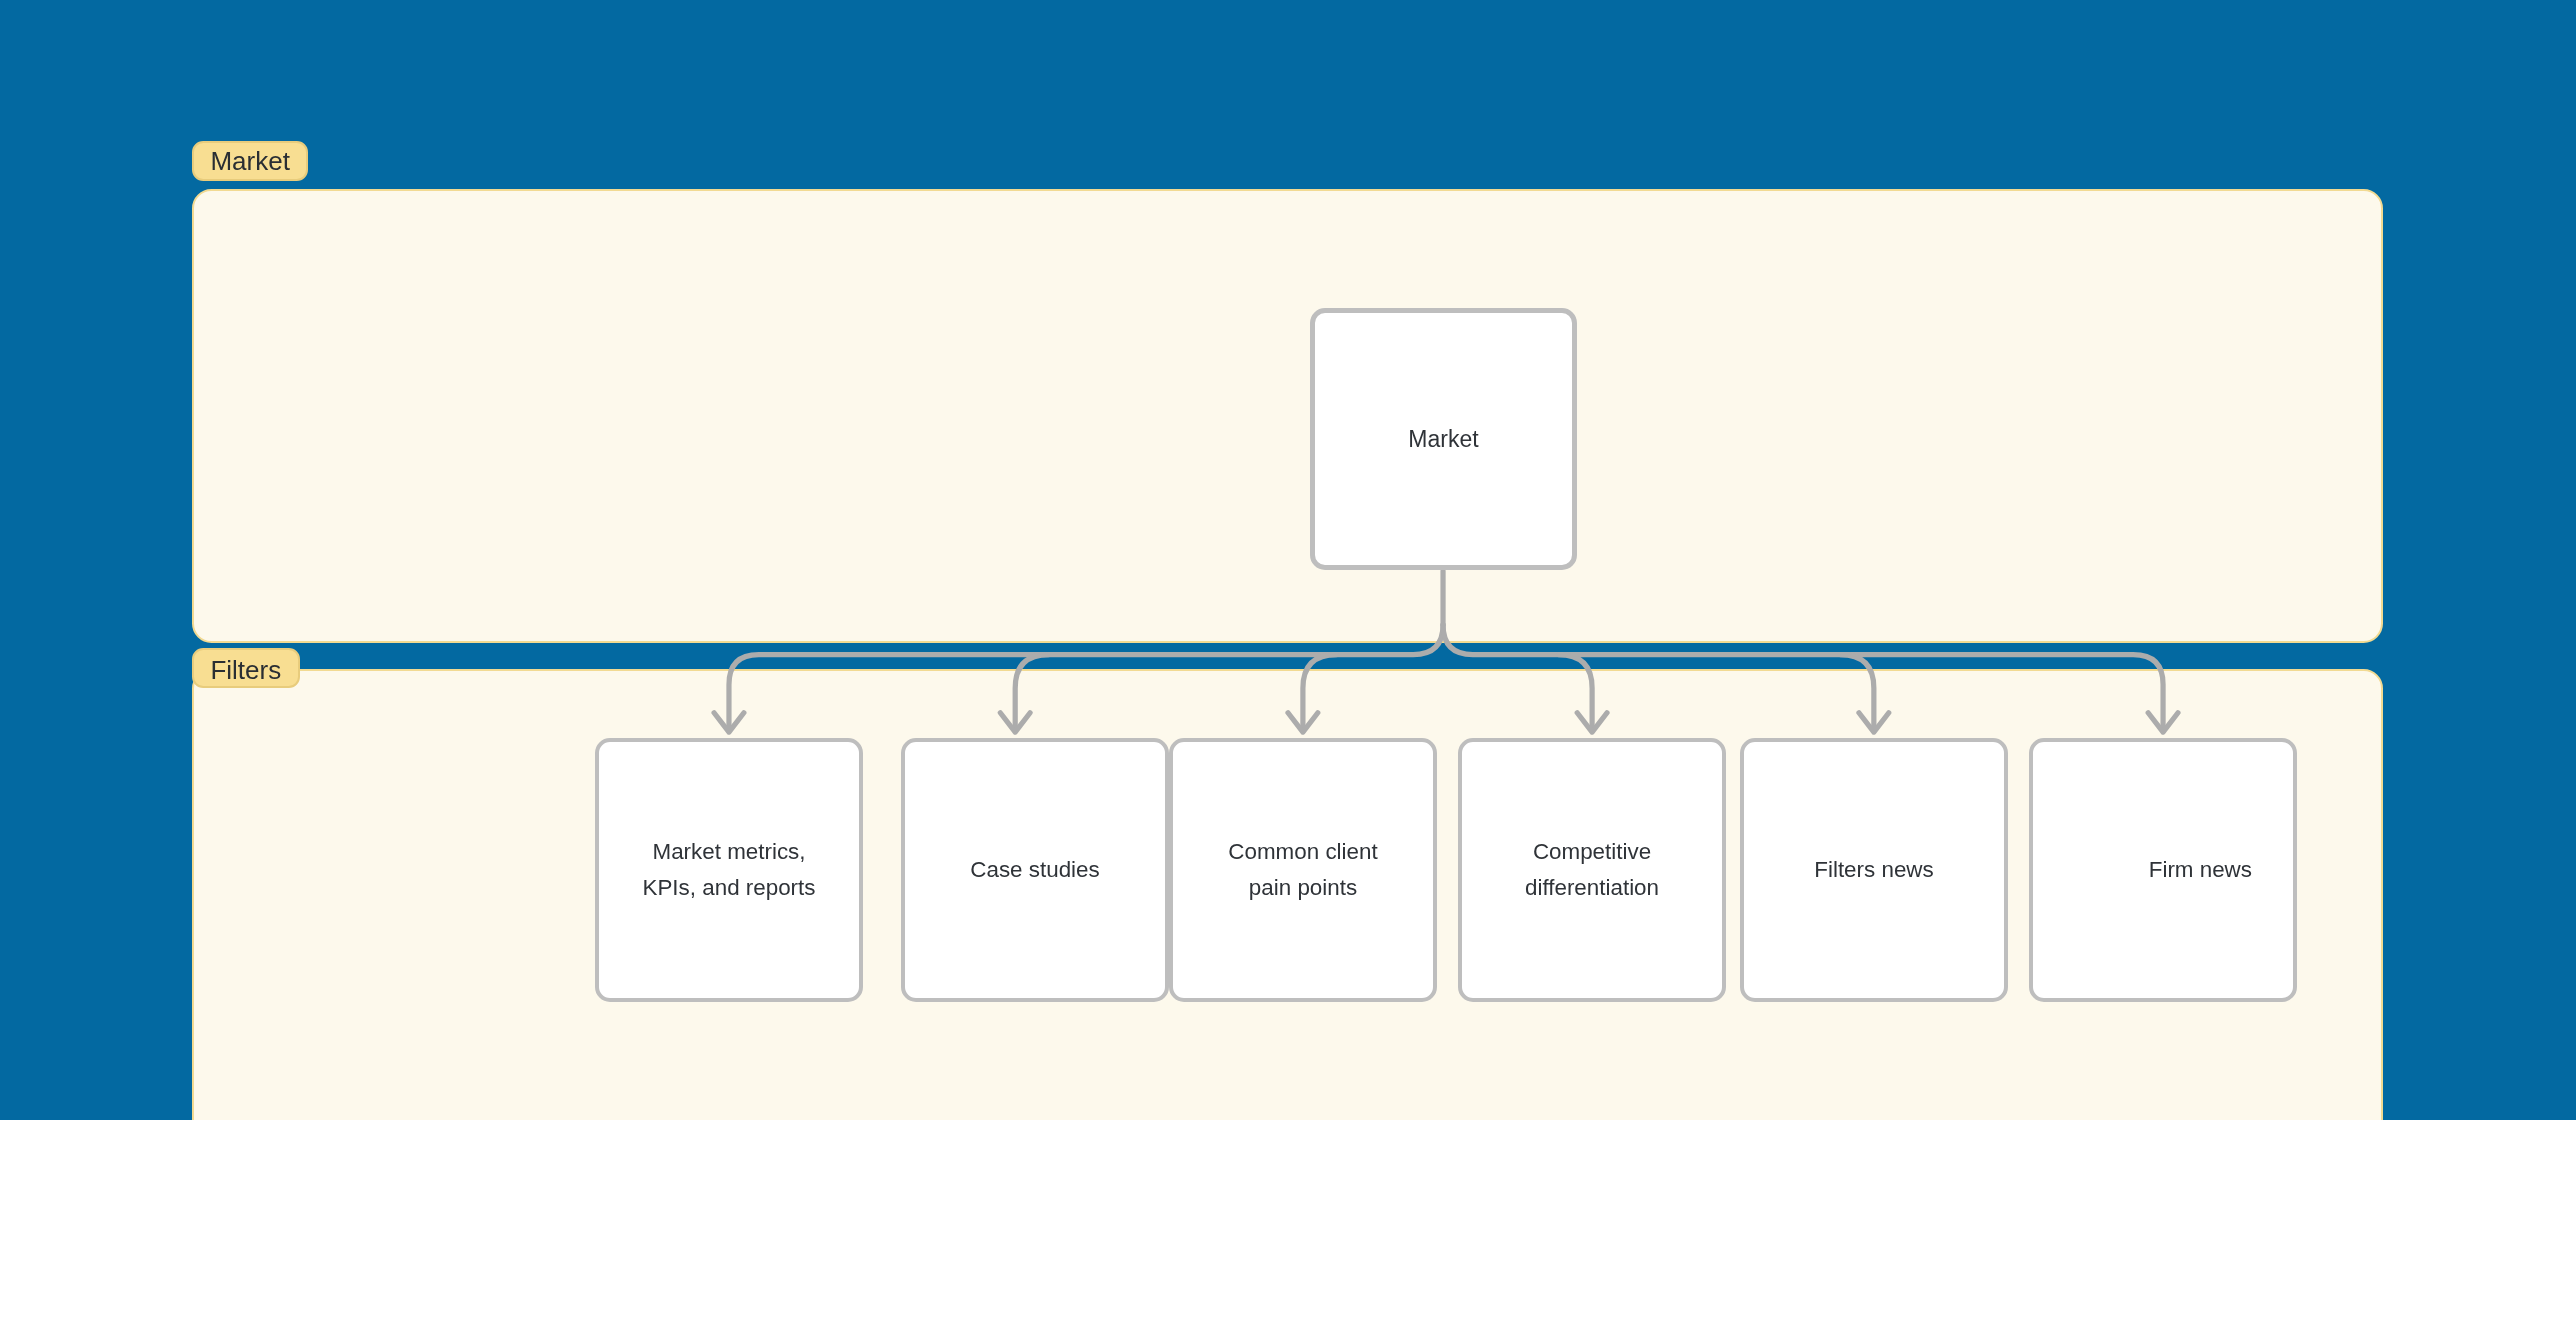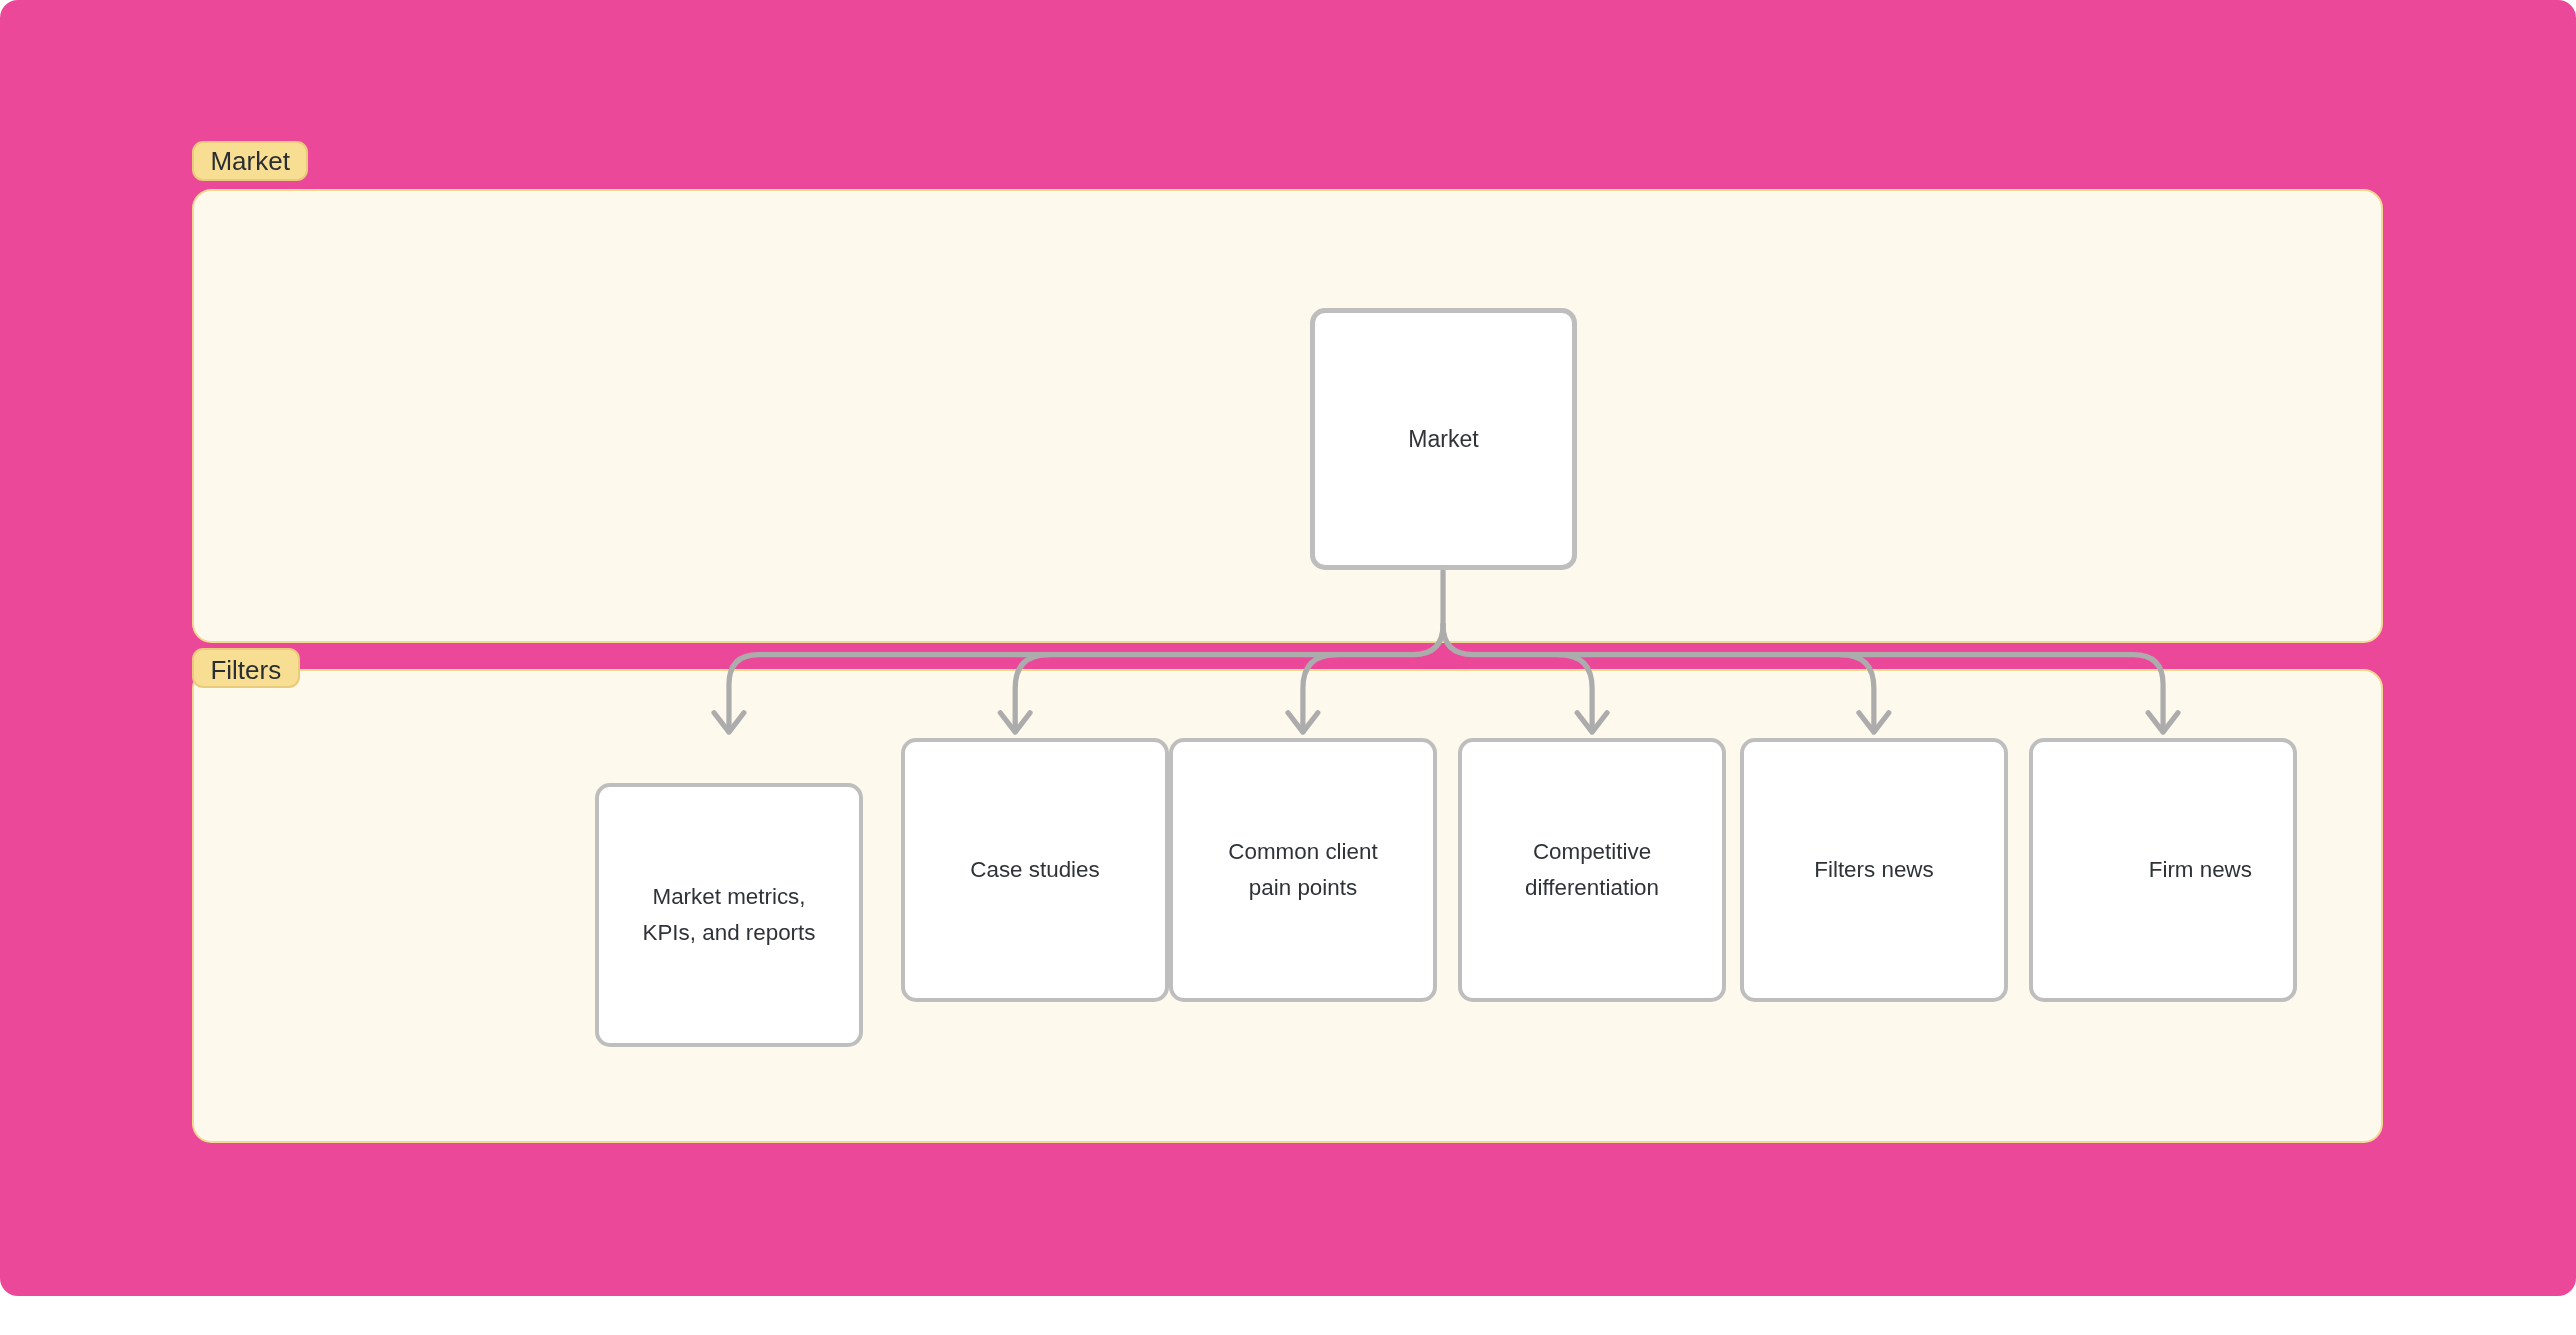--- a/index.html
+++ b/index.html
@@ -2,24 +2,23 @@
 <html style="font-size:12px"><head>
 <meta charset="utf-8">
 <style>
   * { margin: 0; padding: 0; box-sizing: border-box; }
   html, body { background: #ffffff; }
   body { font-family: "Liberation Sans", sans-serif; }
 
   .canvas {
     position: relative;
     width: 2576px;
-    height: 1296px;
-    background: #ec4899;
+    height: 1120px;
+    background: #0369a1;
     overflow: hidden;
-    border-radius: 18px;
   }
 
   
   .group-frame {
     position: absolute;
     left: 192px;
     width: 2191px;
     background: #FDF9EC;
     border: 2.2px solid #F2DA92;
     border-radius: 19.4px;
@@ -82,21 +81,21 @@
     font-size: 23px;
   }
   .node-child {
     top: 738px;
     width: 268px; height: 264px;
     border-width: 4.5px;
     font-size: 22.4px;
     line-height: 1.6;
     padding: 0 41px;
   }
-  .child-0 { left: 595px; margin-top: 45px;  }
+  .child-0 { left: 595px;  }
   .child-1 { left: 881px; margin-left: 20px; }
   .child-2 { left: 1169px; }
   .child-3 { left: 1458px; }
   .child-4 { left: 1740px; }
   .child-5 { left: 2029px; justify-content: flex-end; }
 </style>
 </head>
 <body>
 
 <div class="canvas">

